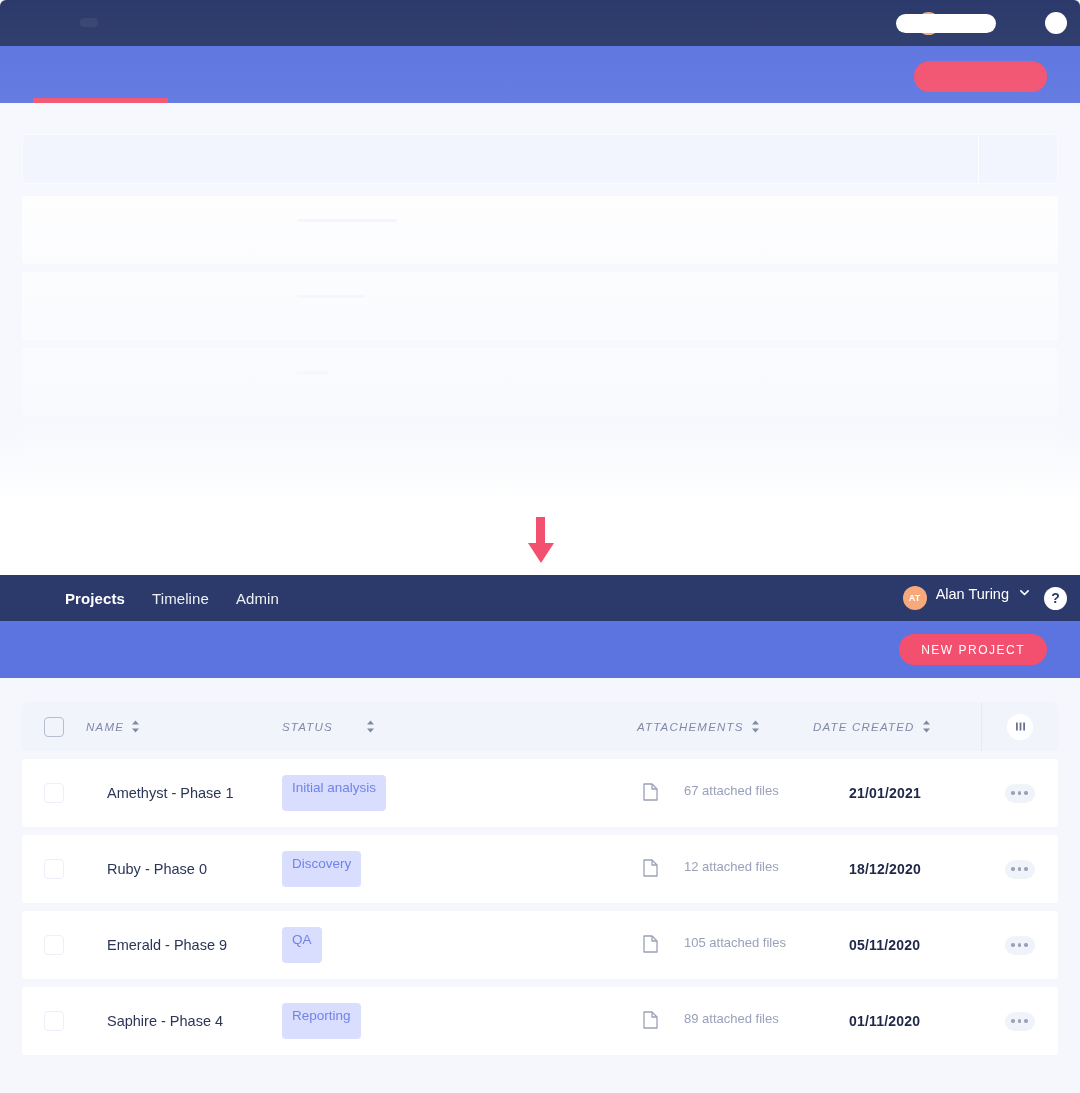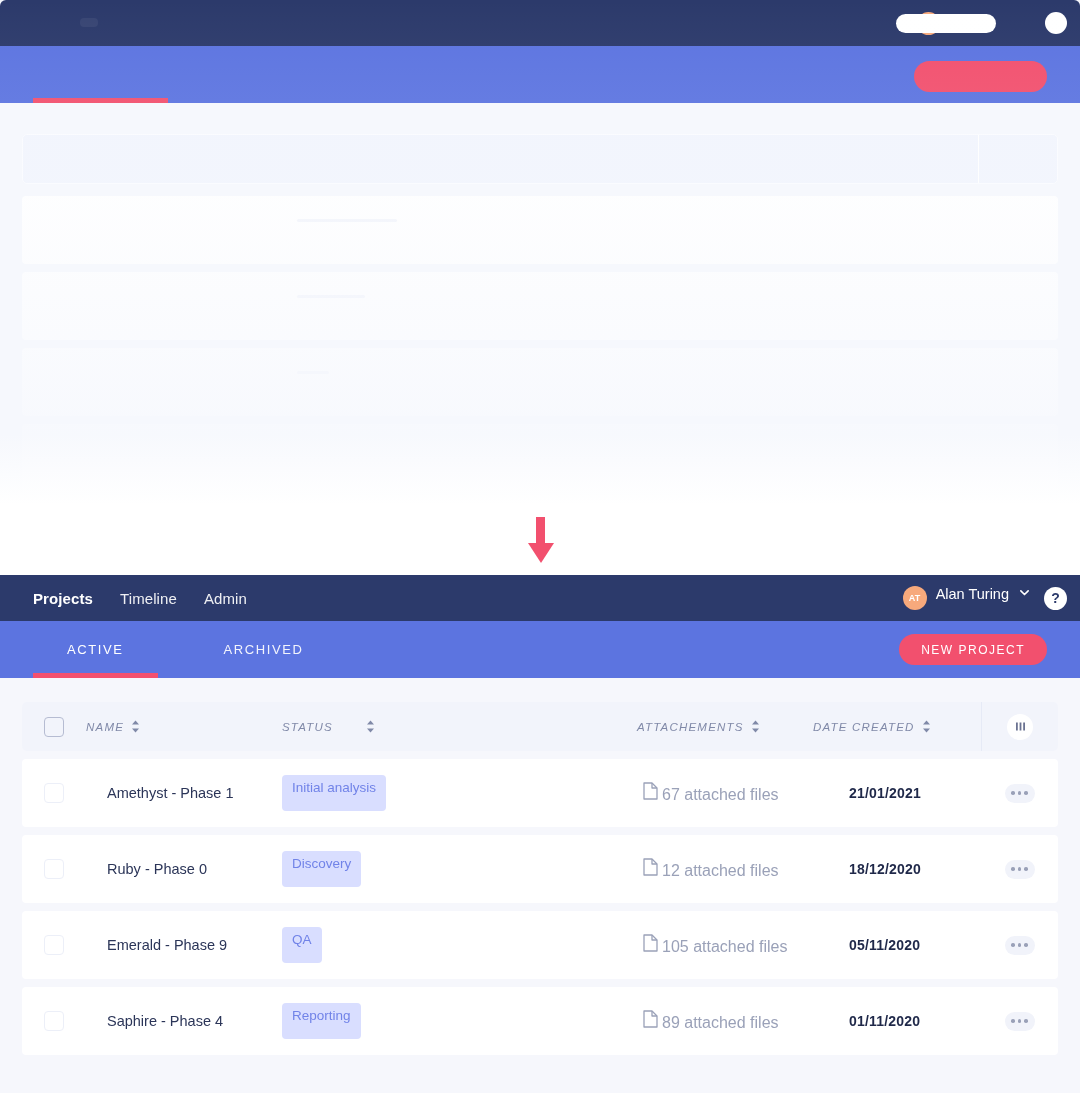--- a/index.html
+++ b/index.html
@@ -120,21 +120,21 @@
 
   
   .app { position: relative; width: 1080px; background: #f6f7fc; }
 
   .navbar {
     height: 46px;
     background: #2c3a6b;
     display: flex; align-items: center;
     padding: 0 13px 0 33px;
   }
-  .nav-links { display: flex; align-items: center; gap: 27px; }
+  .nav-links { display: flex; align-items: center; gap: 27px; margin-left: 32px; }
   .nav-link {
     color: #ffffff; font-size: 15px; letter-spacing: .1px;
     cursor: pointer; opacity: .92;
   }
   .nav-link.active { font-weight: bold; opacity: 1; }
   .nav-right { margin-left: auto; display: flex; align-items: center; gap: 13px; }
   .user-chip { display: flex; align-items: flex-start; gap: 9px; cursor: pointer; }
   .avatar {
     width: 24px; height: 24px; border-radius: 50%;
     background: #f7a97c; color: #fff;
@@ -226,21 +226,21 @@
     color: #2b3558; font-size: 14.5px;
   }
   .badge {
     display: inline-block;
     background: #d9deff;
     color: #7183e8;
     border-radius: 4px;
     font-size: 13.5px;
     padding: 5px 10px 16px 10px;
   }
-  .att { display: flex; align-items: flex-end; gap: 4px; color: #9aa1b8; font-size: 16px; }
+  .att { display: flex; align-items: flex-start; gap: 26px; color: #9aa1b8; font-size: 13px; }
   .cell-date { color: #1f2849; font-size: 14px; font-weight: bold; letter-spacing: .2px; }
   .more-btn {
     width: 30px; height: 19px; border-radius: 10px;
     background: #f1f3fa;
     display: flex; align-items: center; justify-content: center; gap: 3px;
     cursor: pointer;
   }
   .more-btn i { width: 3.5px; height: 3.5px; border-radius: 50%; background: #9aa1b8; display:block; }
 
   .col-name.body   { padding-left: 21px; }
@@ -311,24 +311,20 @@
             <svg class="caret" viewBox="0 0 16 16">
                 <path d="M3.5 6 L8 10.5 L12.5 6" fill="none" stroke="#ffffff" stroke-width="2" stroke-linecap="round" stroke-linejoin="round"></path>
               </svg>
           </span>
         </div>
         <div class="help-btn">?</div>
       </div>
     </div>
 
     <div class="subnav">
-      <div class="subtabs">
-        <div class="subtab active">ACTIVE</div>
-        <div class="subtab">ARCHIVED</div>
-      </div>
       <button class="new-project">NEW PROJECT</button>
     </div>
 
     <div class="content">
 
       <div class="table-head">
         <div class="col-check">
           <div class="chk-head"></div>
         </div>
         <div class="col-name th">

